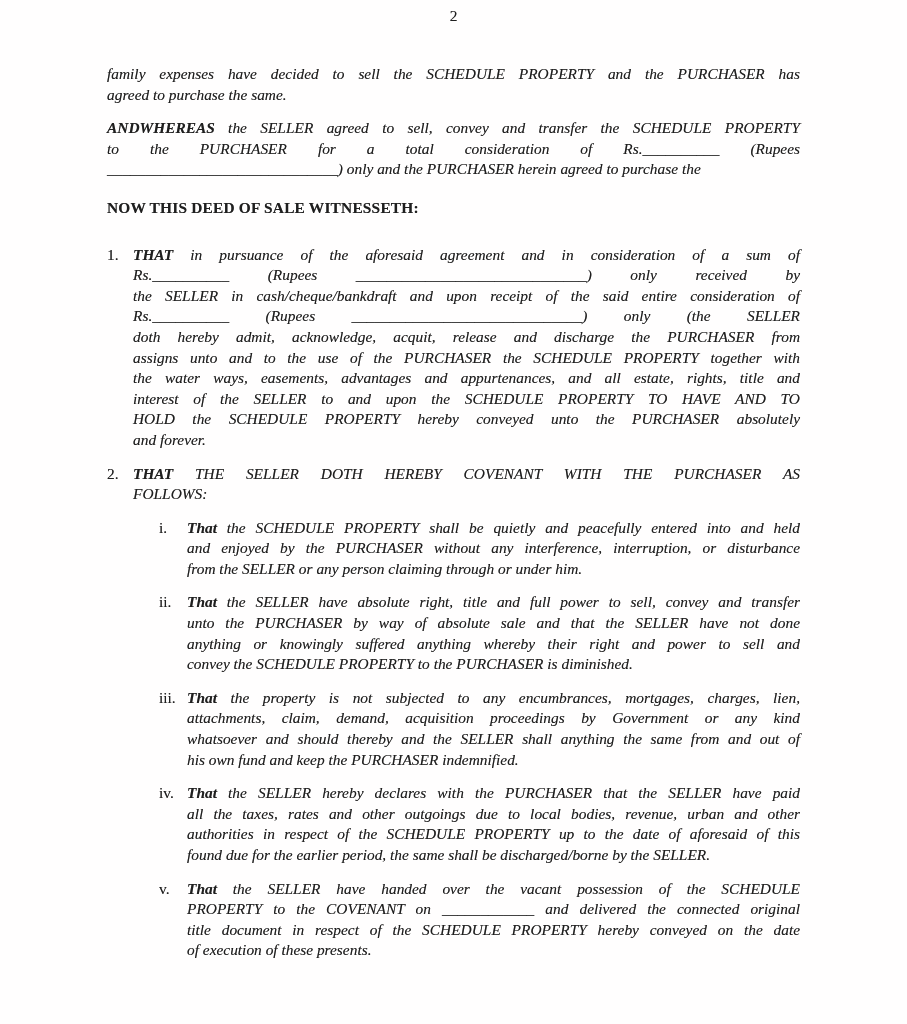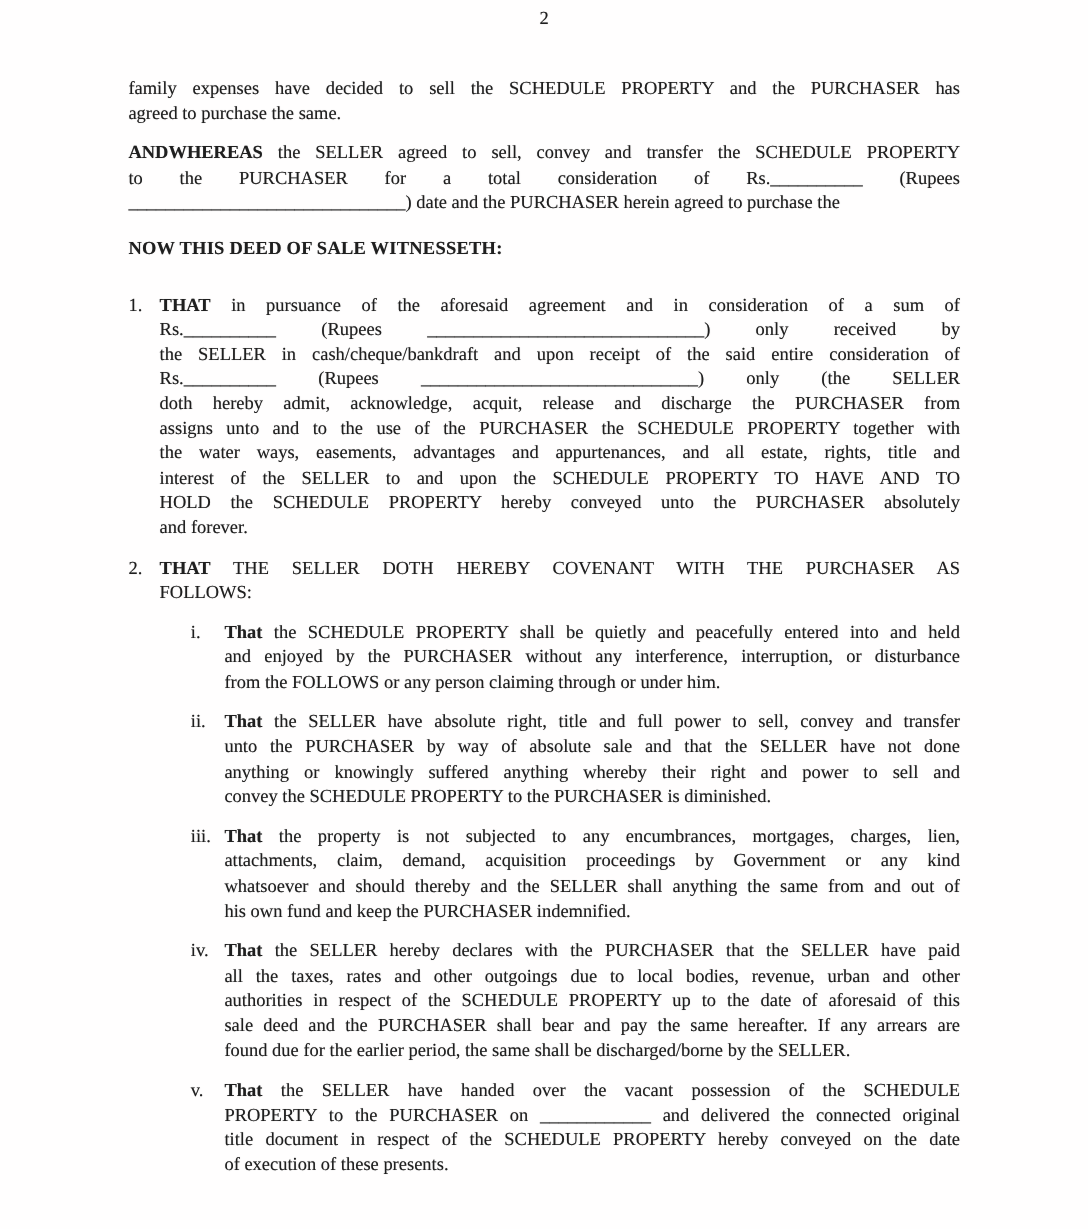--- a/index.html
+++ b/index.html
@@ -26,20 +26,21 @@
     margin-bottom: 38px;
   }
   .block {
     font-size: 15.4px;
     line-height: 20.6px;
     margin-bottom: 13px;
   }
   .jline, .lines > div {
     text-align: justify;
     text-align-last: justify;
+    font-style: italic;
   }
   .lines > div:last-child {
     text-align-last: left;
   }
   .heading {
     font-weight: bold;
     letter-spacing: 0.2px;
     margin-top: 18px;
     margin-bottom: 26px;
     text-align: left;
@@ -74,21 +75,21 @@
     <div class="lines">
         <div>family expenses have decided to sell the SCHEDULE PROPERTY and the PURCHASER has</div>
         <div>agreed to purchase the same.</div>
       </div>
   </div>
 
   <div class="block">
     <div class="jline"><b class="lead">ANDWHEREAS</b><span> the SELLER agreed to sell, convey and transfer the SCHEDULE PROPERTY</span></div>
     <div class="lines">
         <div>to the PURCHASER for a total consideration of Rs.__________ (Rupees</div>
-        <div>______________________________) date and the PURCHASER herein agreed to purchase the</div>
+        <div>______________________________) only and the PURCHASER herein agreed to purchase the</div>
       </div>
   </div>
 
   <div class="block heading">NOW THIS DEED OF SALE WITNESSETH:</div>
 
   <div class="list-item block">
     <div class="marker num">1.</div>
     <div class="item-body">
       <div class="jline"><b class="lead">THAT</b><span> in pursuance of the aforesaid agreement and in consideration of a sum of</span></div>
       <div class="lines">
@@ -114,21 +115,21 @@
         </div>
 
       <div class="sub-list">
 
         <div class="list-item">
           <div class="marker roman">i.</div>
           <div class="item-body">
             <div class="jline"><b class="lead">That</b><span> the SCHEDULE PROPERTY shall be quietly and peacefully entered into and held</span></div>
             <div class="lines">
                 <div>and enjoyed by the PURCHASER without any interference, interruption, or disturbance</div>
-                <div>from the FOLLOWS or any person claiming through or under him.</div>
+                <div>from the SELLER or any person claiming through or under him.</div>
               </div>
           </div>
         </div>
 
         <div class="list-item">
           <div class="marker roman">ii.</div>
           <div class="item-body">
             <div class="jline"><b class="lead">That</b><span> the SELLER have absolute right, title and full power to sell, convey and transfer</span></div>
             <div class="lines">
                 <div>unto the PURCHASER by way of absolute sale and that the SELLER have not done</div>
@@ -150,32 +151,31 @@
           </div>
         </div>
 
         <div class="list-item">
           <div class="marker roman">iv.</div>
           <div class="item-body">
             <div class="jline"><b class="lead">That</b><span> the SELLER hereby declares with the PURCHASER that the SELLER have paid</span></div>
             <div class="lines">
                 <div>all the taxes, rates and other outgoings due to local bodies, revenue, urban and other</div>
                 <div>authorities in respect of the SCHEDULE PROPERTY up to the date of aforesaid of this</div>
-                <div>sale deed and the PURCHASER shall bear and pay the same hereafter.  If any arrears are</div>
                 <div>found due for the earlier period, the same shall be discharged/borne by the SELLER.</div>
               </div>
           </div>
         </div>
 
         <div class="list-item">
           <div class="marker roman">v.</div>
           <div class="item-body">
             <div class="jline"><b class="lead">That</b><span> the SELLER have handed over the vacant possession of the SCHEDULE</span></div>
             <div class="lines">
-                <div>PROPERTY to the PURCHASER on ____________ and delivered the connected original</div>
+                <div>PROPERTY to the COVENANT on ____________ and delivered the connected original</div>
                 <div>title document in respect of the SCHEDULE PROPERTY hereby conveyed on the date</div>
                 <div>of execution of these presents.</div>
               </div>
           </div>
         </div>
 
       </div>
     </div>
   </div>
 

